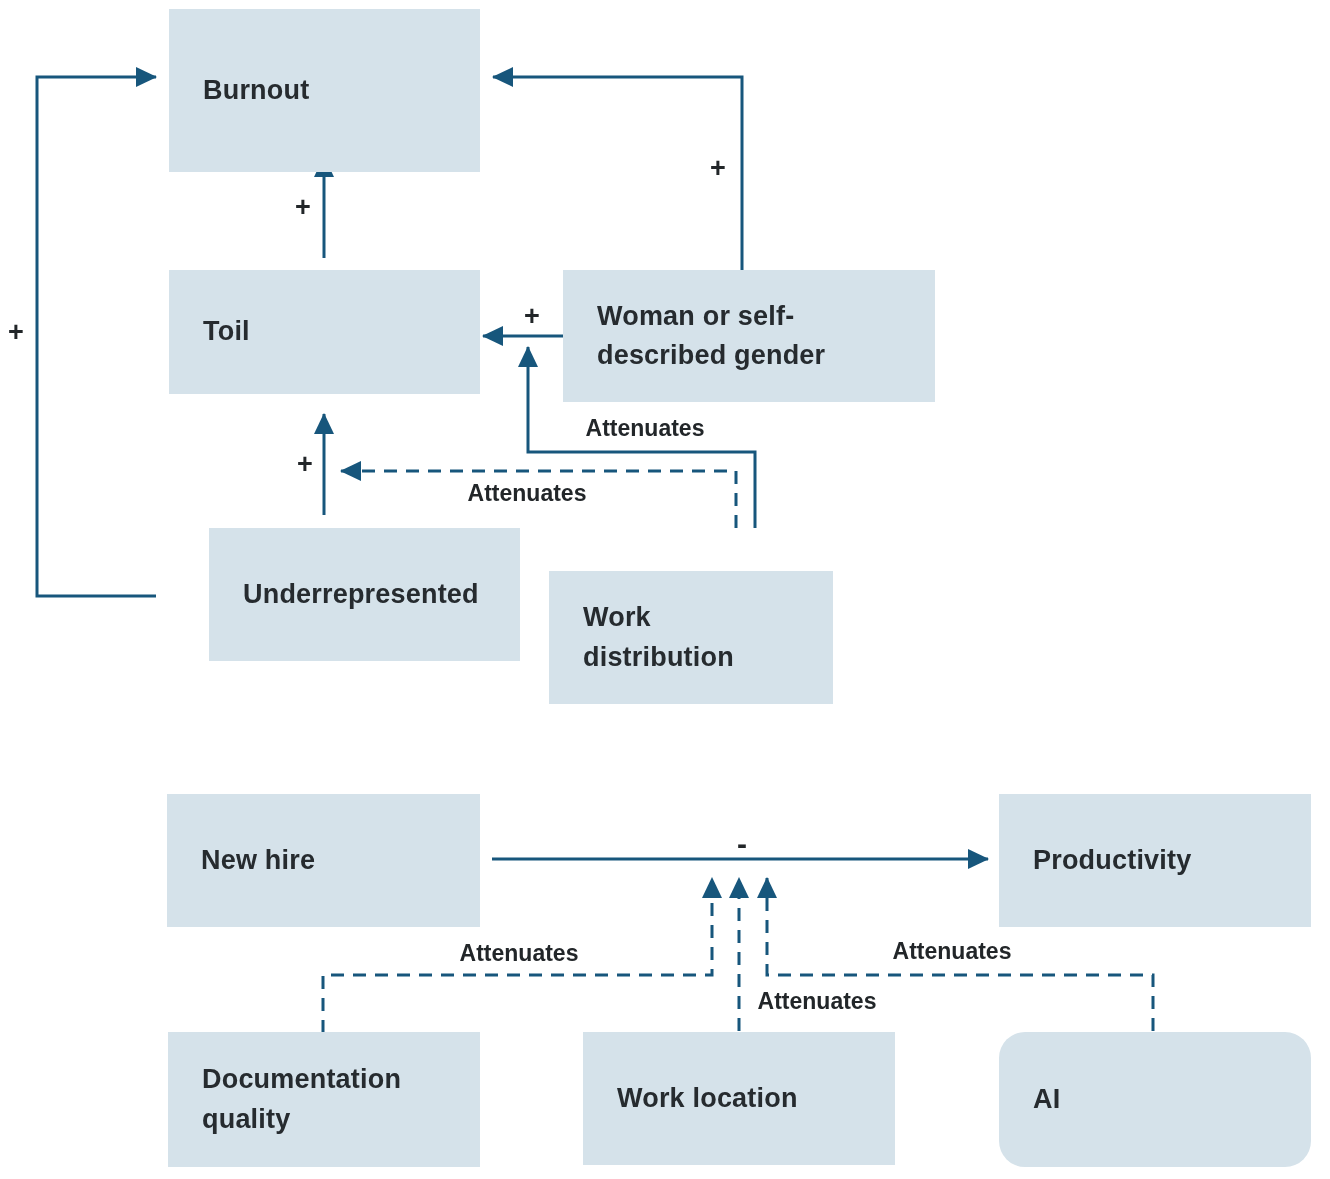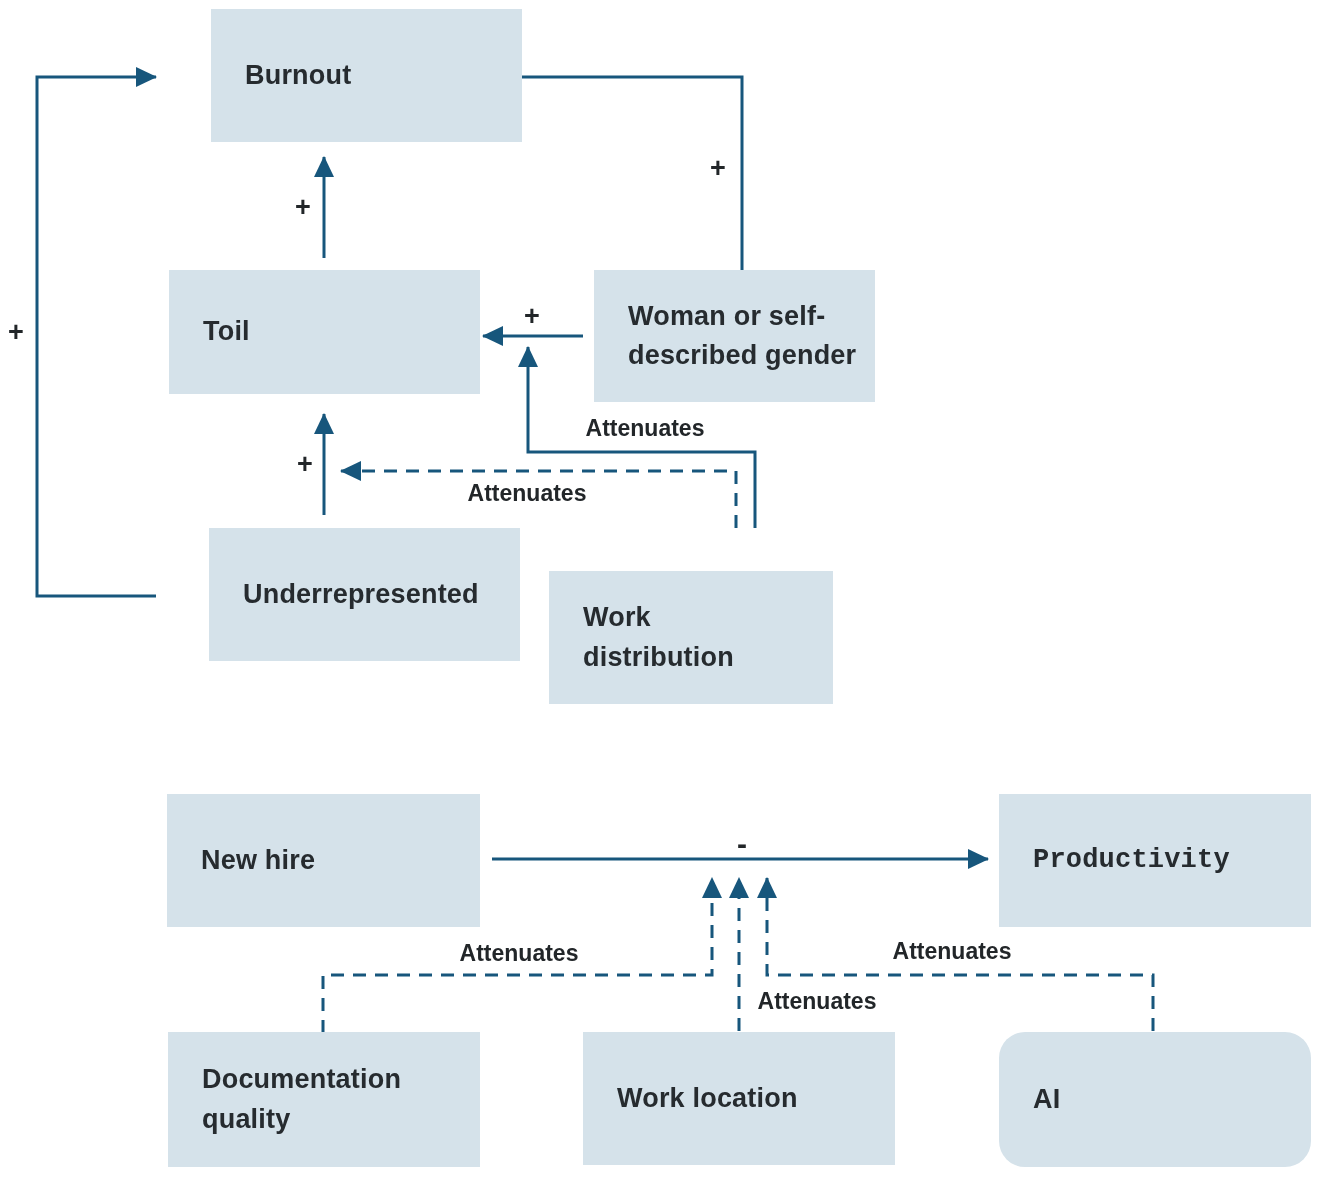--- a/index.html
+++ b/index.html
@@ -63,29 +63,29 @@
     <path d="M583,336 L483,336" marker-end="url(#ah)"></path>
     <path d="M324,515 L324,414" marker-end="url(#ah)"></path>
     <path d="M755,528 L755,452 L528,452 L528,347" marker-end="url(#ah)"></path>
     <path class="dashed" d="M736,528 L736,471 L341,471" marker-end="url(#ah)"></path>
     <path d="M492,859 L988,859" marker-end="url(#ah)"></path>
     <path class="dashed" d="M323,1033 L323,975 L712,975 L712,878" marker-end="url(#ah)"></path>
     <path class="dashed" d="M739,1031 L739,878" marker-end="url(#ah)"></path>
     <path class="dashed" d="M1153,1031 L1153,975 L767,975 L767,878" marker-end="url(#ah)"></path>
   </svg>
 
-  <div class="node" style="left:169px;top:9px;width:311px;height:133px;margin-left:42px;">Burnout</div>
+  <div class="node" style="left:169px;top:9px;width:311px;height:163px;">Burnout</div>
   <div class="node" style="left:169px;top:270px;width:311px;height:124px;">Toil</div>
-  <div class="node" style="left:594px;top:270px;width:281px;height:132px;">Woman or self-
+  <div class="node" style="left:563px;top:270px;width:372px;height:132px;">Woman or self-
 described gender</div>
   <div class="node" style="left:169px;top:528px;width:311px;height:133px;margin-left:40px;">Underrepresented</div>
   <div class="node" style="left:549px;top:528px;width:284px;height:133px;margin-top:43px;">Work
 distribution</div>
   <div class="node" style="left:167px;top:794px;width:313px;height:133px;">New hire</div>
-  <div class="node" style="left:999px;top:794px;width:312px;height:133px;font-family:Liberation Mono, monospace;">Productivity</div>
+  <div class="node" style="left:999px;top:794px;width:312px;height:133px;">Productivity</div>
   <div class="node" style="left:583px;top:1032px;width:312px;height:133px;">Work location</div>
   <div class="node" style="left:168px;top:1032px;width:312px;height:135px;">Documentation
 quality</div>
   <div class="node" style="left:999px;top:1032px;width:312px;height:135px;border-radius:26px;">AI</div>
 
   <div class="edge-label sign" style="left:303px;top:207px;">+</div>
   <div class="edge-label sign" style="left:718px;top:168px;">+</div>
   <div class="edge-label sign" style="left:16px;top:332px;">+</div>
   <div class="edge-label sign" style="left:532px;top:316px;">+</div>
   <div class="edge-label sign" style="left:305px;top:464px;">+</div>

